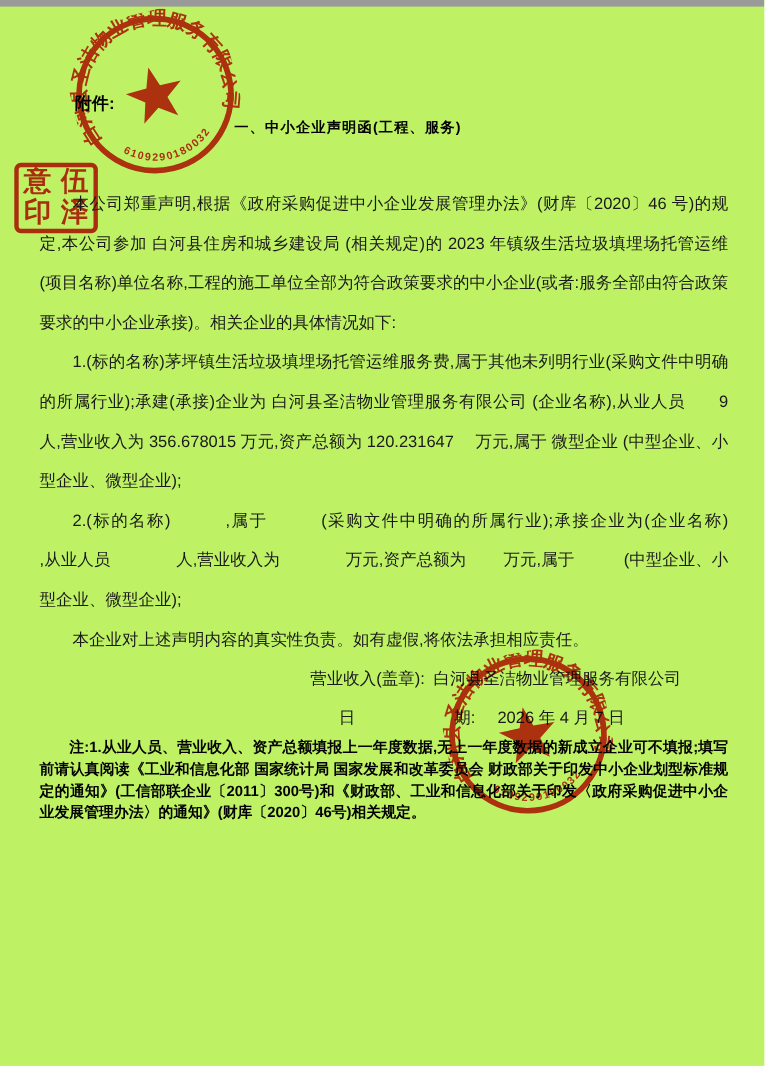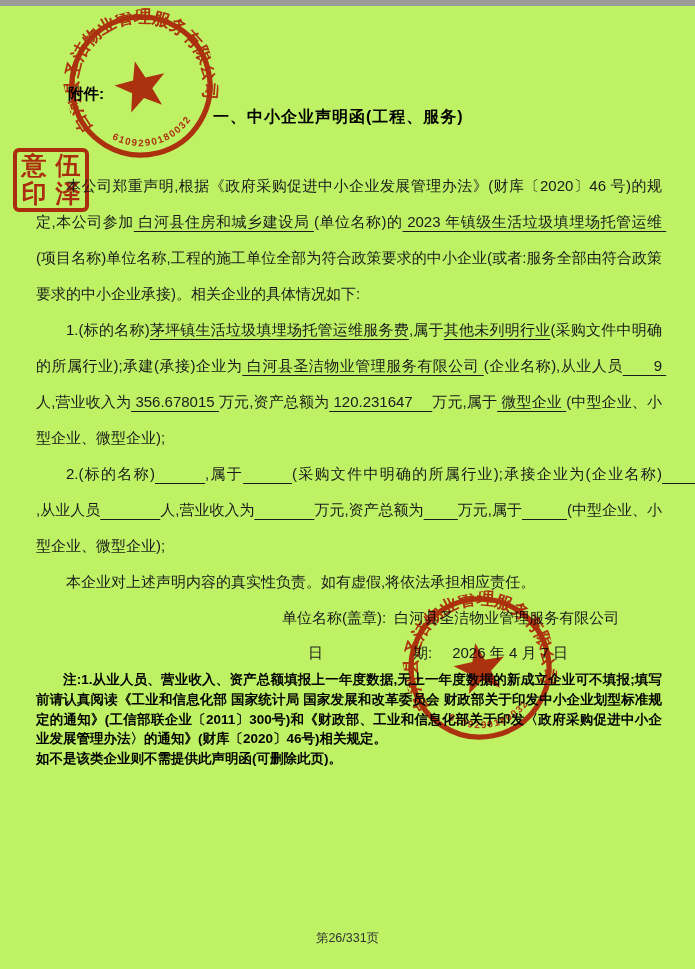--- a/index.html
+++ b/index.html
@@ -10,21 +10,21 @@
     color:#1a1a1a;
   }
   .top-bar { position:absolute; top:0; left:0; width:695px; height:6px; background:#9a9a9a; }
 
   .attachment-label {
     position:absolute; left:68px; top:84px;
     font-size:15.5px; font-weight:bold; color:#000;
   }
   .doc-title {
     position:absolute; left:213px; top:107px;
-    font-size:16px; font-weight:bold; color:#000; letter-spacing:1px;
+    font-size:13px; font-weight:bold; color:#000; letter-spacing:1px;
   }
 
   
   .stamp { position:absolute; mix-blend-mode:multiply; opacity:0.93; }
   .stamp-1 { left:66px; top:11px; width:150px; height:150px; transform:rotate(-14deg); }
   .stamp-2 { left:405px; top:593px; width:150px; height:150px; transform:rotate(-11deg); }
   .stamp svg { width:100%; height:100%; }
   .stamp text { font-family:"Liberation Sans",sans-serif; font-weight:bold; }
 
   
@@ -44,21 +44,21 @@
   .square-seal .c3 { order:3; } .square-seal .c4 { order:4; }
 
   
   .doc-body {
     position:absolute; left:36px; right:33px; top:168px;
     font-size:15px; line-height:36px; text-align:justify; color:#1a1a1a;
   }
   .doc-body p { margin:0; }
   .para-indent { text-indent:2em; }
   .seg { white-space:pre-wrap; }
-  .u { text-decoration:underline; text-underline-offset:4px; text-decoration-thickness:1px; }
+  .u { text-underline-offset:4px; text-decoration-thickness:1px; }
 
   .sign-block { line-height:35px; text-align:left; }
   .sign-unit-line { padding-left:246px; }
   .sign-date-line { padding-left:272px; }
   .sign-value-gap { margin-left:8px; }
   .date-value-gap { margin-left:20px; }
 
   .notes {
     margin-top:0; font-weight:bold; font-size:13.5px; line-height:19.8px;
     color:#000; text-align:justify;
@@ -101,46 +101,45 @@
   <div class="square-seal">
     <span class="c1">意</span>
     <span class="c2">伍</span>
     <span class="c3">印</span>
     <span class="c4">泽</span>
   </div>
 
   <div class="doc-body">
 
     <p class="para-indent">
-      <span class="seg">本公司郑重声明,根据《政府采购促进中小企业发展管理办法》(财库〔2020〕46 号)的规定,本公司参加</span><span class="seg u"> 白河县住房和城乡建设局 </span><span class="seg">(单位名称)的</span><span class="seg u"> 2023 年镇级生活垃圾填埋场托管运维 </span><span class="seg">(项目名称)单位名称,工程的施工单位全部为符合政策要求的中小企业(或者:服务全部由符合政策要求的中小企业承接)。相关企业的具体情况如下:</span>
+      <span class="seg">本公司郑重声明,根据《政府采购促进中小企业发展管理办法》(财库〔2020〕46 号)的规定,本公司参加</span><span class="seg u"> 白河县住房和城乡建设局 </span><span class="seg">(相关规定)的</span><span class="seg u"> 2023 年镇级生活垃圾填埋场托管运维 </span><span class="seg">(项目名称)单位名称,工程的施工单位全部为符合政策要求的中小企业(或者:服务全部由符合政策要求的中小企业承接)。相关企业的具体情况如下:</span>
     </p>
 
     <p class="para-indent">
       <span class="seg">1.(标的名称)</span><span class="seg u">茅坪镇生活垃圾填埋场托管运维服务费</span><span class="seg">,属于</span><span class="seg u">其他未列明行业</span><span class="seg">(采购文件中明确的所属行业);承建(承接)企业为</span><span class="seg u"> 白河县圣洁物业管理服务有限公司 </span><span class="seg">(企业名称),从业人员</span><span class="seg u">　　9 </span><span class="seg">人,营业收入为</span><span class="seg u"> 356.678015 </span><span class="seg">万元,资产总额为</span><span class="seg u"> 120.231647　 </span><span class="seg">万元,属于</span><span class="seg u"> 微型企业 </span><span class="seg">(中型企业、小型企业、微型企业);</span>
     </p>
 
     <p class="para-indent">
       <span class="seg">2.(标的名称)</span><span class="seg u">　　　</span><span class="seg">,属于</span><span class="seg u">　　　</span><span class="seg">(采购文件中明确的所属行业);承接企业为(企业名称)</span><span class="seg u">　　　　</span><span class="seg">,从业人员</span><span class="seg u">　　　　</span><span class="seg">人,营业收入为</span><span class="seg u">　　　　</span><span class="seg">万元,资产总额为</span><span class="seg u">　　 </span><span class="seg">万元,属于</span><span class="seg u">　　　</span><span class="seg">(中型企业、小型企业、微型企业);</span>
     </p>
 
 
     <p class="para-indent">本企业对上述声明内容的真实性负责。如有虚假,将依法承担相应责任。</p>
 
     <div class="sign-block">
       <div class="sign-unit-line">
-        <span class="seg">单位名称(盖章):</span><span class="seg sign-value-gap">白河县圣洁物业管理服务有限公司</span>
+        <span class="seg">营业收入(盖章):</span><span class="seg sign-value-gap">白河县圣洁物业管理服务有限公司</span>
       </div>
       <div class="sign-date-line">
         <span class="seg">日　　　　　　期:</span><span class="seg date-value-gap">2026 年 4 月 7 日</span>
       </div>
     </div>
 
     <div class="notes">
       <p class="n-indent">注:1.从业人员、营业收入、资产总额填报上一年度数据,无上一年度数据的新成立企业可不填报;填写前请认真阅读《工业和信息化部 国家统计局 国家发展和改革委员会 财政部关于印发中小企业划型标准规定的通知》(工信部联企业〔2011〕300号)和《财政部、工业和信息化部关于印发〈政府采购促进中小企业发展管理办法〉的通知》(财库〔2020〕46号)相关规定。</p>
-      <p>如不是该类企业则不需提供此声明函(可删除此页)。</p>
     </div>
 
   </div>
 
   <div class="stamp stamp-2">
     <svg viewBox="0 0 200 200">
       <defs>
         <path id="s2top" d="M 30.5,148.7 A 85,85 0 1 1 169.5,148.7"></path>
         <path id="s2bot" d="M 39,152 A 80,80 0 0 0 161,152"></path>
       </defs>
@@ -148,15 +147,14 @@
       <polygon fill="#e42313" points="100,66 108.5,90.3 134.2,90.9 113.8,106.5 121.2,131.1 100,116.5 78.8,131.1 86.2,106.5 65.8,90.9 91.5,90.3"></polygon>
       <text font-size="23" fill="#e42313">
         <textPath href="#s2top" startOffset="50%" text-anchor="middle">白河县圣洁物业管理服务有限公司</textPath>
       </text>
       <text font-size="13" letter-spacing="2" fill="#e42313">
         <textPath href="#s2bot" startOffset="50%" text-anchor="middle">6109290180032</textPath>
       </text>
     </svg>
   </div>
 
-  <div class="page-footer">第26/331页</div>
 
 </div>
 
 </body></html>

